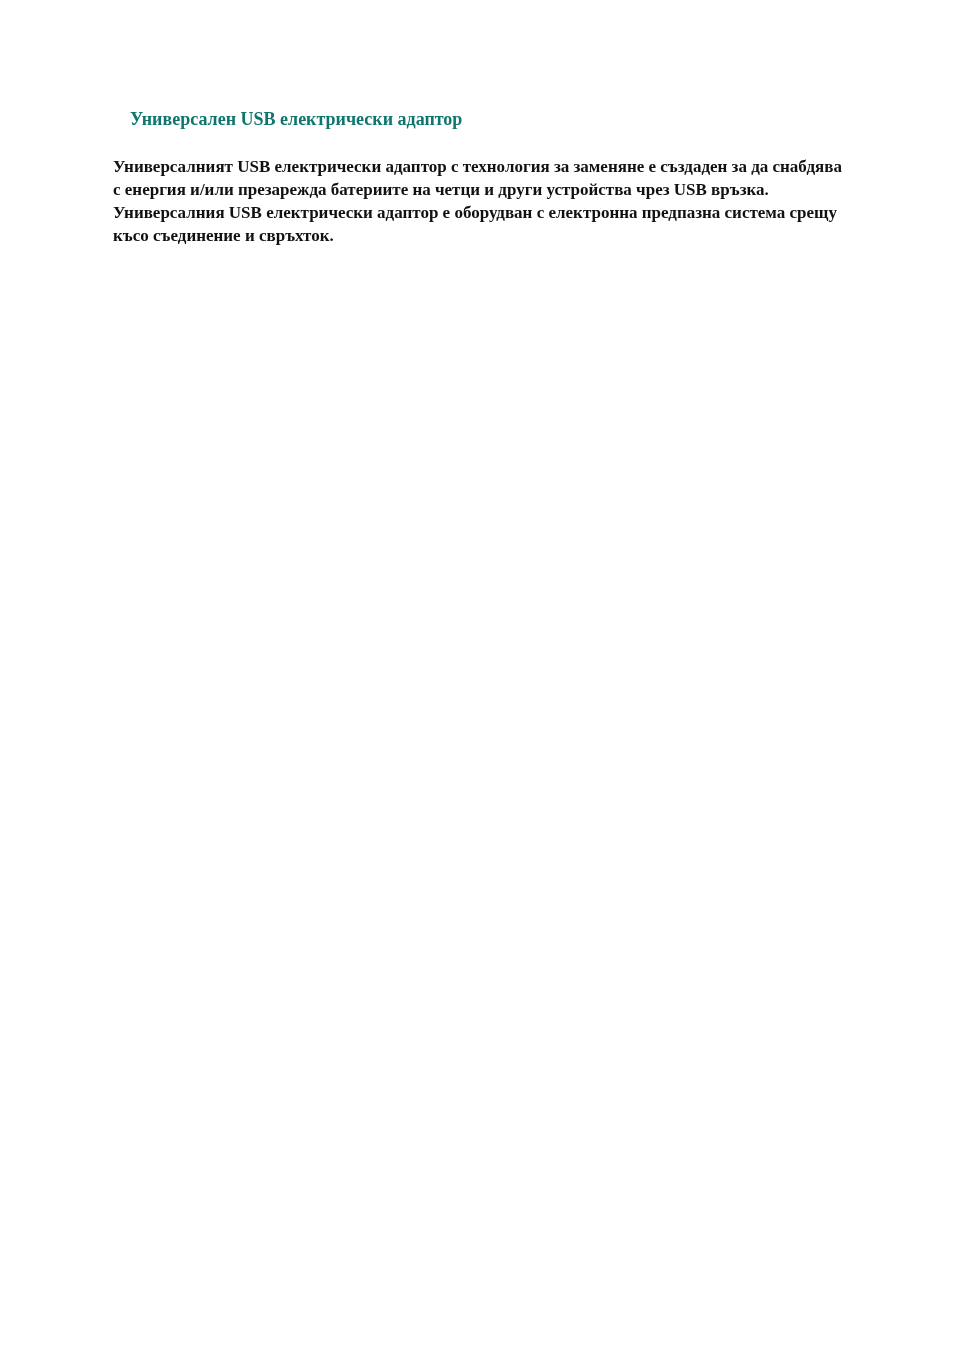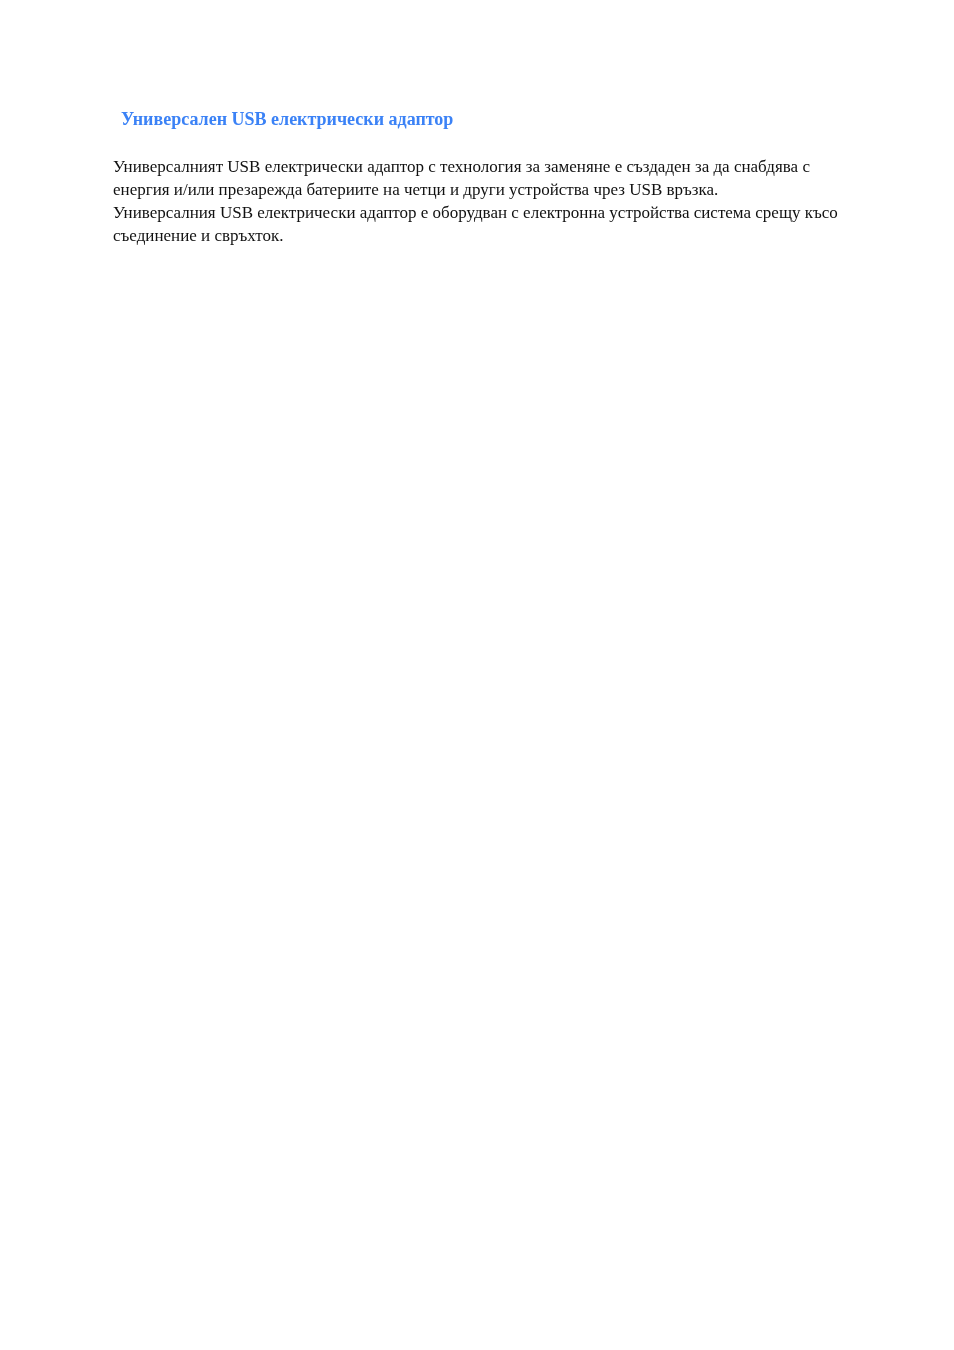--- a/index.html
+++ b/index.html
@@ -14,35 +14,36 @@
     background: #ffffff;
     padding: 107px 110px 0 113px;
     font-family: "Liberation Serif", serif;
     color: #111111;
     overflow: hidden;
   }
   .doc-title {
     font-size: 18px;
     line-height: 25px;
     font-weight: bold;
-    margin: 0 0 23px 8px;
-    color: #3b82f6;
+    margin: 0 0 23px 17px;
+    color: #0f766e;
   }
   .doc-body {
     width: 731px;
+    font-weight: bold;
   }
   .doc-paragraph {
     margin: 0;
     font-size: 17px;
     line-height: 23px;
     color: #111111;
   }
 </style>
 </head>
 <body>
 
 <div class="page">
   <h1 class="doc-title">Универсален USB електрически адаптор</h1>
   <div class="doc-body">
       <p class="doc-paragraph">Универсалният USB електрически адаптор с технология за заменяне е създаден за да снабдява с енергия и/или презарежда батериите на четци и други устройства чрез USB връзка.</p>
-      <p class="doc-paragraph">Универсалния USB електрически адаптор е оборудван с електронна устройства система срещу късо съединение и свръхток.</p>
+      <p class="doc-paragraph">Универсалния USB електрически адаптор е оборудван с електронна предпазна система срещу късо съединение и свръхток.</p>
     </div>
 </div>
 
 </body></html>

